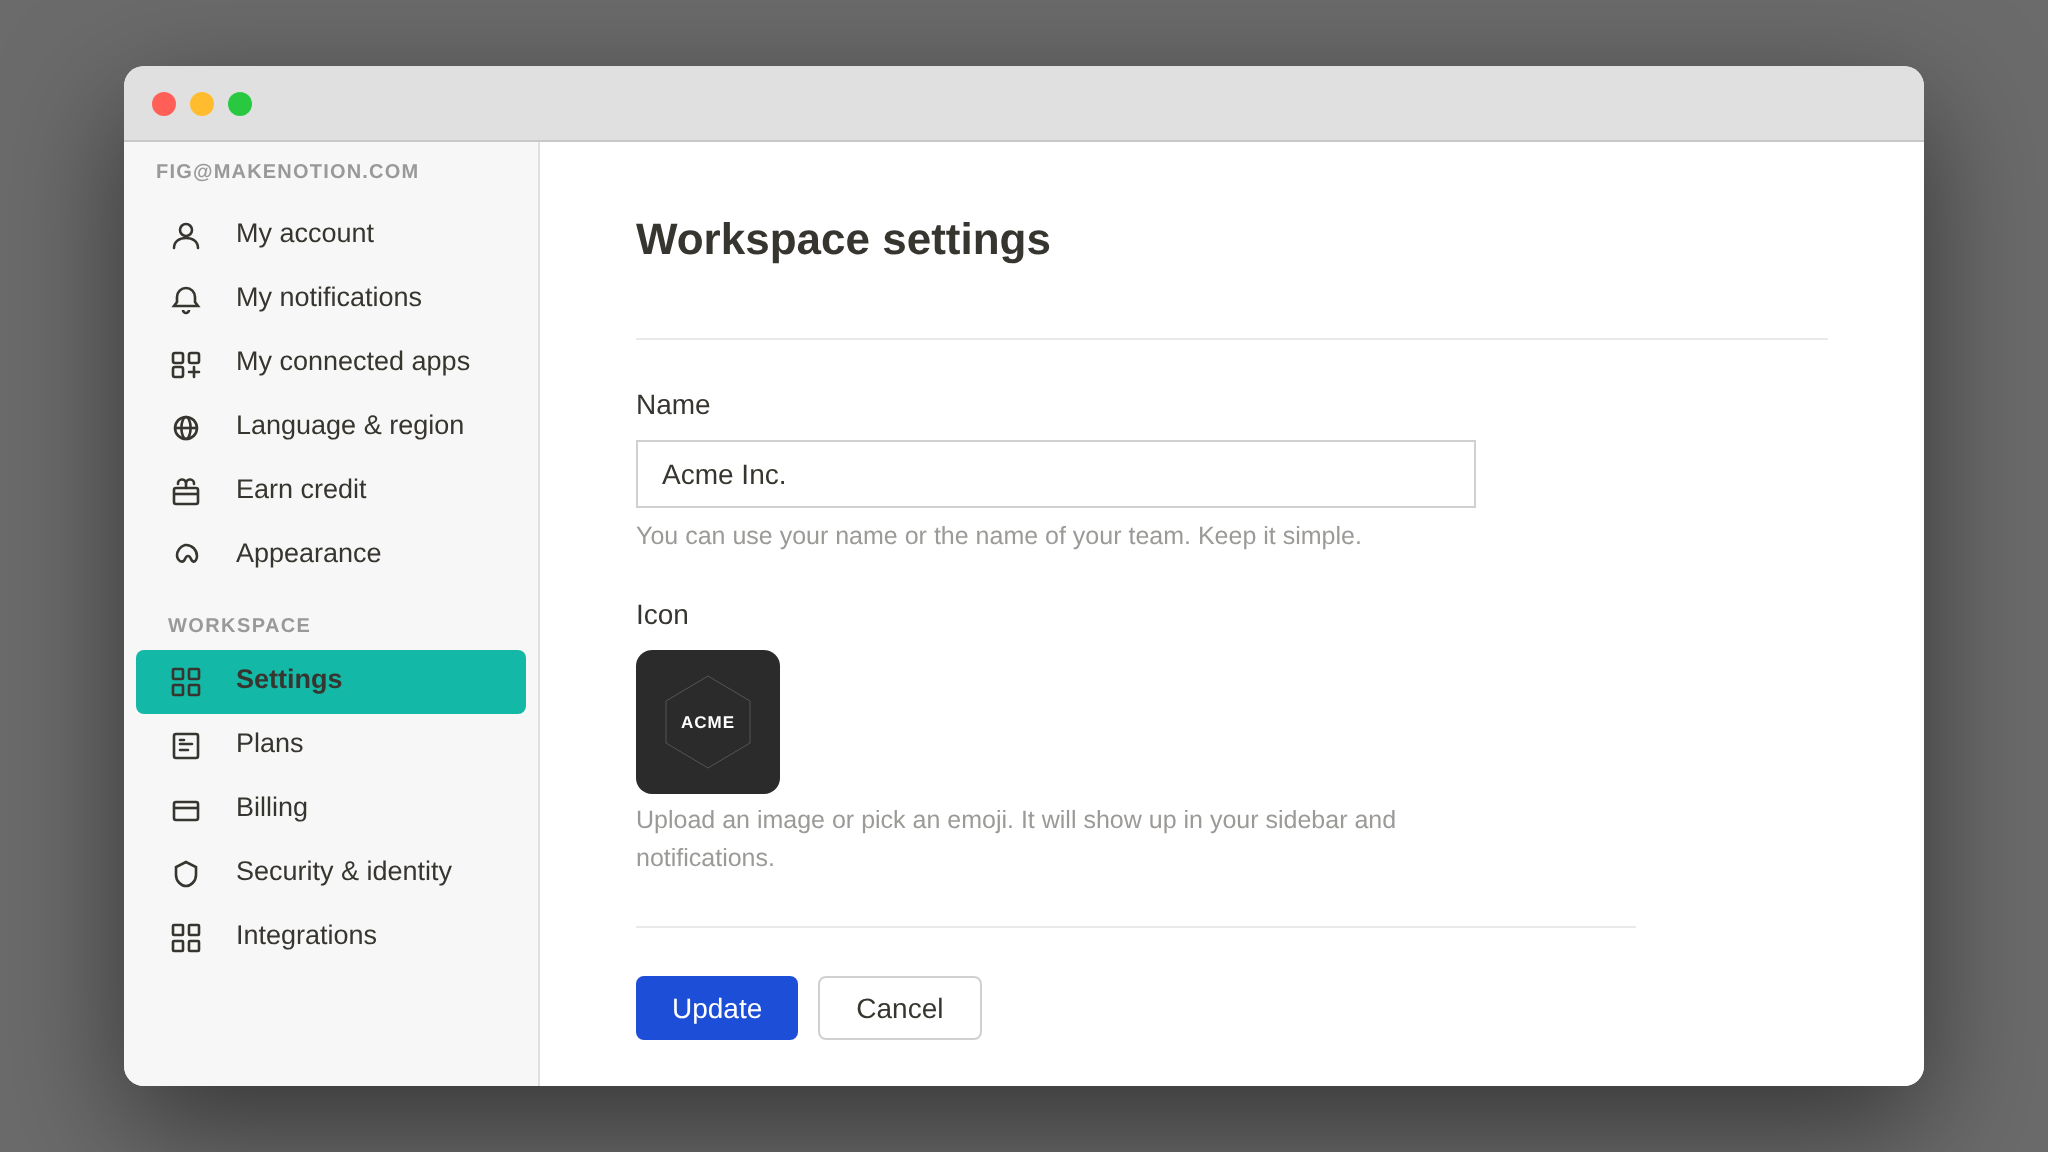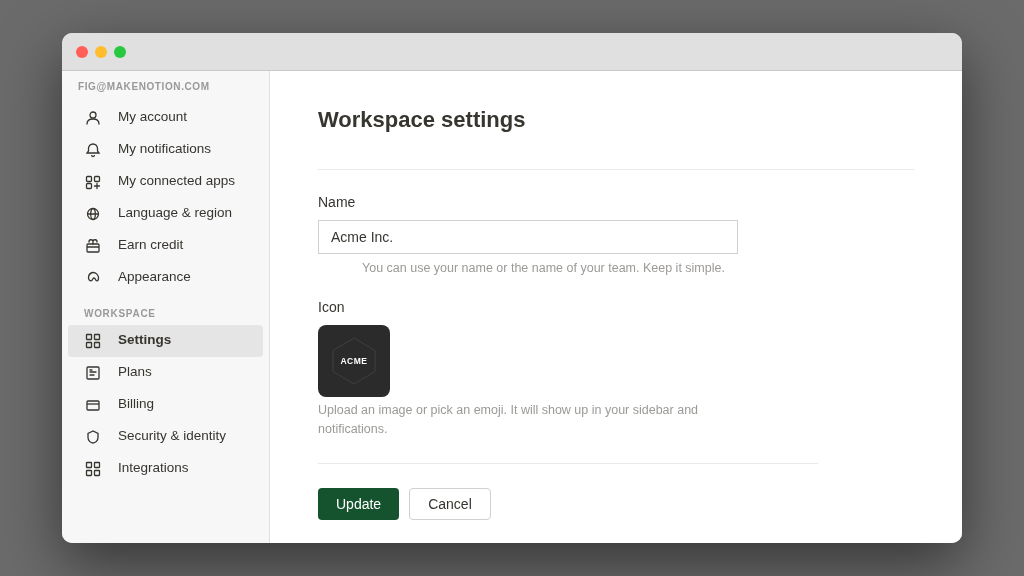--- a/index.html
+++ b/index.html
@@ -68,21 +68,21 @@
       align-items: flex-start;
       gap: 16px;
       padding: 7px 16px;
       font-size: 13.5px;
       color: #37352f;
       cursor: pointer;
       border-radius: 4px;
       margin: 0 6px;
     }
     .sidebar-item.active {
-      background: #e5e5e5;
+      background: #14b8a6;
       font-weight: 600;
     }
     .sidebar-icon {
       width: 18px;
       height: 18px;
       display: flex;
       align-items: center;
       justify-content: center;
       font-size: 14px;
       flex-shrink: 0;
@@ -129,21 +129,20 @@
       font-size: 14px;
       color: #37352f;
       background: #fff;
       outline: none;
     }
     .field-hint {
       font-size: 12.5px;
       color: #9b9a97;
       margin-top: 7px;
       max-width: 420px;
-      margin-left: 44px;
     }
     .icon-section {
       margin-top: 24px;
     }
     .icon-preview {
       width: 72px;
       height: 72px;
       background: #2b2b2b;
       border-radius: 8px;
       display: flex;
@@ -169,21 +168,21 @@
       background: #e9e9e9;
       margin: 24px 0;
       max-width: 500px;
     }
     .button-row {
       display: flex;
       gap: 10px;
       margin-top: 20px;
     }
     .btn-update {
-      background: #14532d;
+      background: #1d4ed8;
       color: #fff;
       border: none;
       border-radius: 4px;
       padding: 8px 18px;
       font-size: 14px;
       font-weight: 500;
       cursor: pointer;
     }
     .btn-cancel {
       background: #fff;

